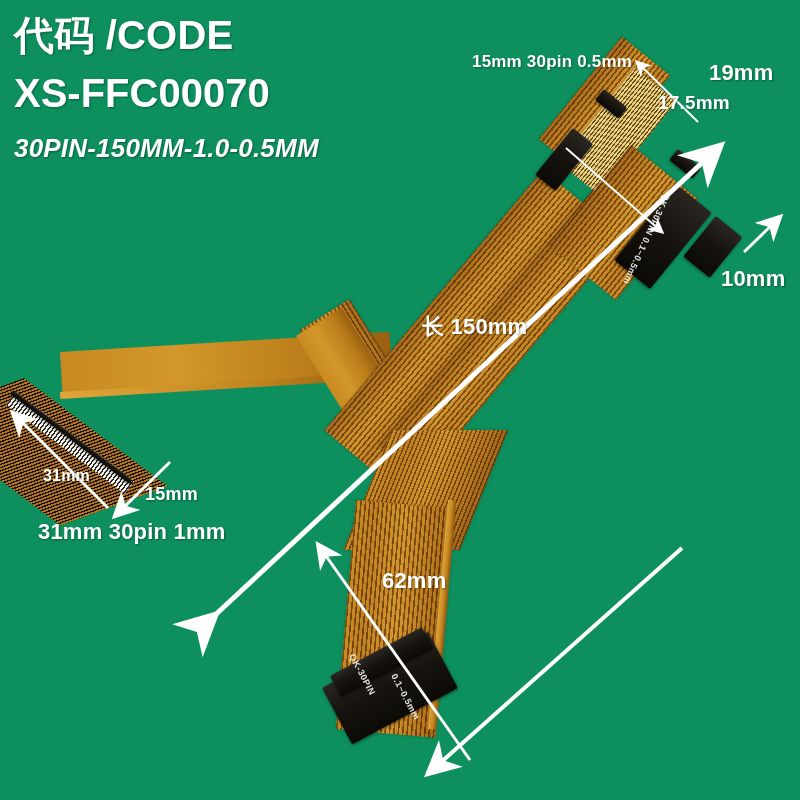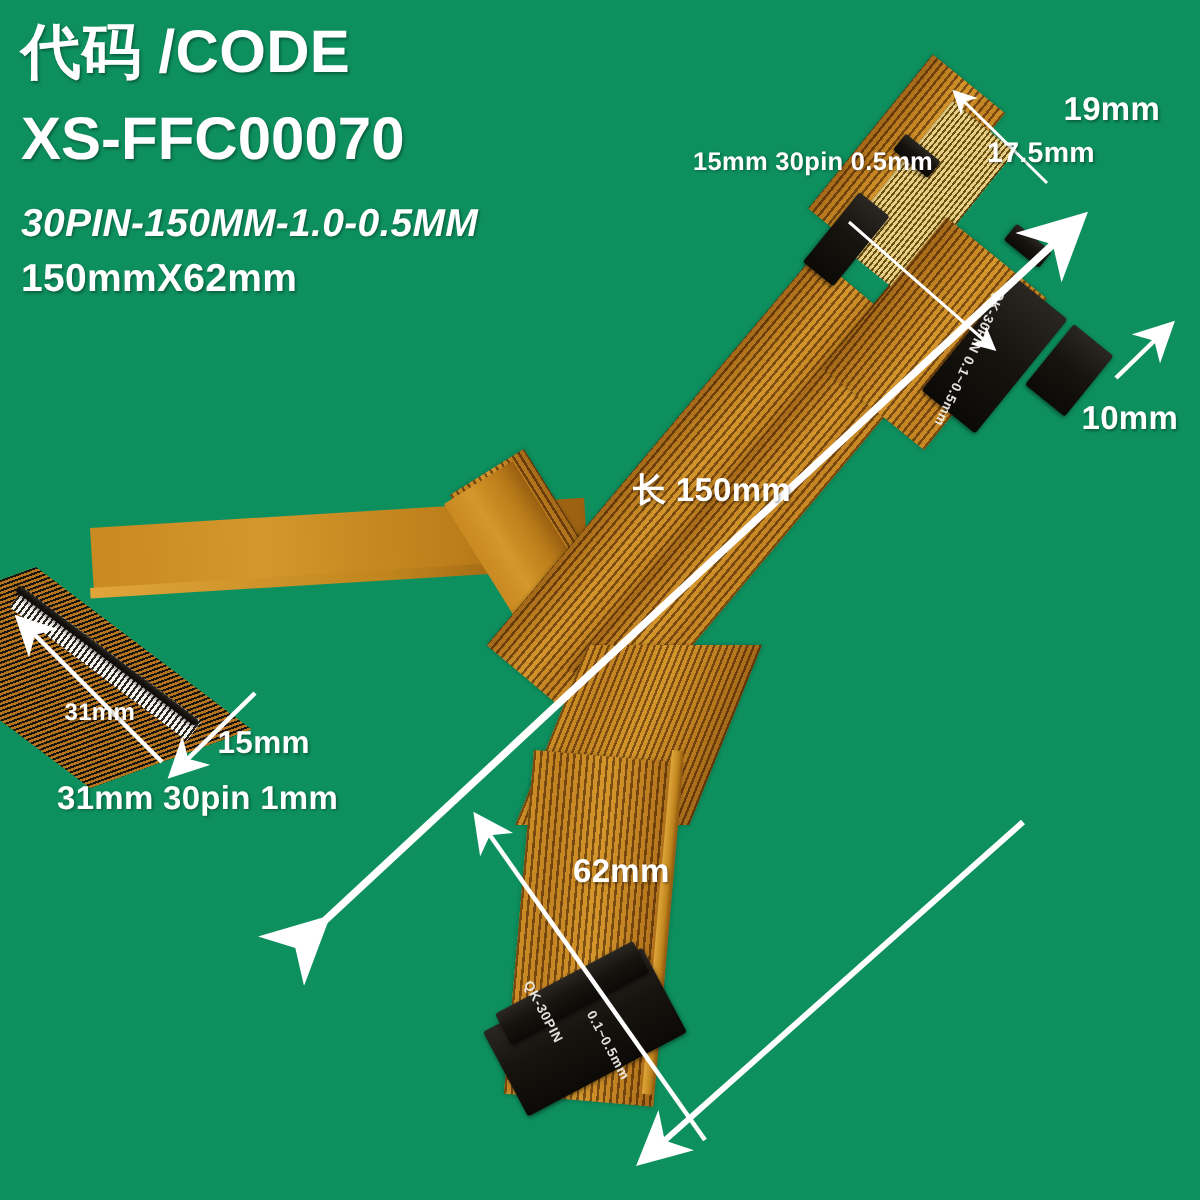--- a/index.html
+++ b/index.html
@@ -10,27 +10,27 @@
   }
 
   
   .lbl{position:absolute;color:#ffffff;font-weight:bold;white-space:nowrap;
        text-shadow:1px 1px 2px rgba(0,0,0,.35);letter-spacing:.2px;}
   #title-cn{left:14px;top:14px;font-size:40px;line-height:1.05;}
   #title-code{left:14px;top:72px;font-size:40px;line-height:1.05;letter-spacing:0px;}
   #spec-line{left:14px;top:133px;font-size:26px;font-style:italic;}
   #size-line{left:14px;top:170px;font-size:26px;}
 
-  #lab-15-30pin{left:462px;top:52px;font-size:17px;margin-top:46px;}
+  #lab-15-30pin{left:472px;top:52px;font-size:17px;}
   #lab-19{left:709px;top:60px;font-size:22px;}
   #lab-175{left:658px;top:92px;font-size:19px;}
   #lab-10{left:721px;top:266px;font-size:22px;text-align:center;}
   #lab-150{left:422px;top:312px;font-size:22px;}
   #lab-31{left:7px;top:467px;font-size:16px;margin-left:36px;}
-  #lab-15{left:145px;top:484px;font-size:21px;}
+  #lab-15{left:145px;top:484px;font-size:18px;}
   #lab-31-30pin{left:38px;top:519px;font-size:22px;}
   #lab-62{left:382px;top:568px;font-size:22px;}
 
   
   .cabletxt{position:absolute;color:#f3f3ef;font-size:9px;font-weight:bold;
             white-space:nowrap;opacity:.92;letter-spacing:.5px;}
   #ct-top{left:672px;top:196px;transform:rotate(115deg);transform-origin:0 0;}
   #ct-bot1{left:356px;top:652px;transform:rotate(62deg);transform-origin:0 0;}
   #ct-bot2{left:398px;top:672px;transform:rotate(62deg);transform-origin:0 0;}
 
@@ -143,21 +143,20 @@
     <line x1="170" y1="462" x2="116" y2="515" stroke="#ffffff" stroke-width="3" marker-end="url(#ah)"></line>
 
     <line x1="470" y1="760" x2="319" y2="546" stroke="#ffffff" stroke-width="3" marker-end="url(#ah)"></line>
 
     <line x1="682" y1="548" x2="430" y2="772" stroke="#ffffff" stroke-width="4" marker-end="url(#ah)"></line>
   </svg>
 
   <div class="lbl" id="title-cn">代码 /CODE</div>
   <div class="lbl" id="title-code">XS-FFC00070</div>
   <div class="lbl" id="spec-line">30PIN-150MM-1.0-0.5MM</div>
-  <div class="lbl" id="size-line">150mmX62mm</div>
 
   <div class="lbl" id="lab-15-30pin">15mm 30pin 0.5mm</div>
   <div class="lbl" id="lab-19">19mm</div>
   <div class="lbl" id="lab-175">17.5mm</div>
   <div class="lbl" id="lab-10">10mm</div>
   <div class="lbl" id="lab-150">长 150mm</div>
   <div class="lbl" id="lab-31">31mm</div>
   <div class="lbl" id="lab-15">15mm</div>
   <div class="lbl" id="lab-31-30pin">31mm 30pin 1mm</div>
   <div class="lbl" id="lab-62">62mm</div>

